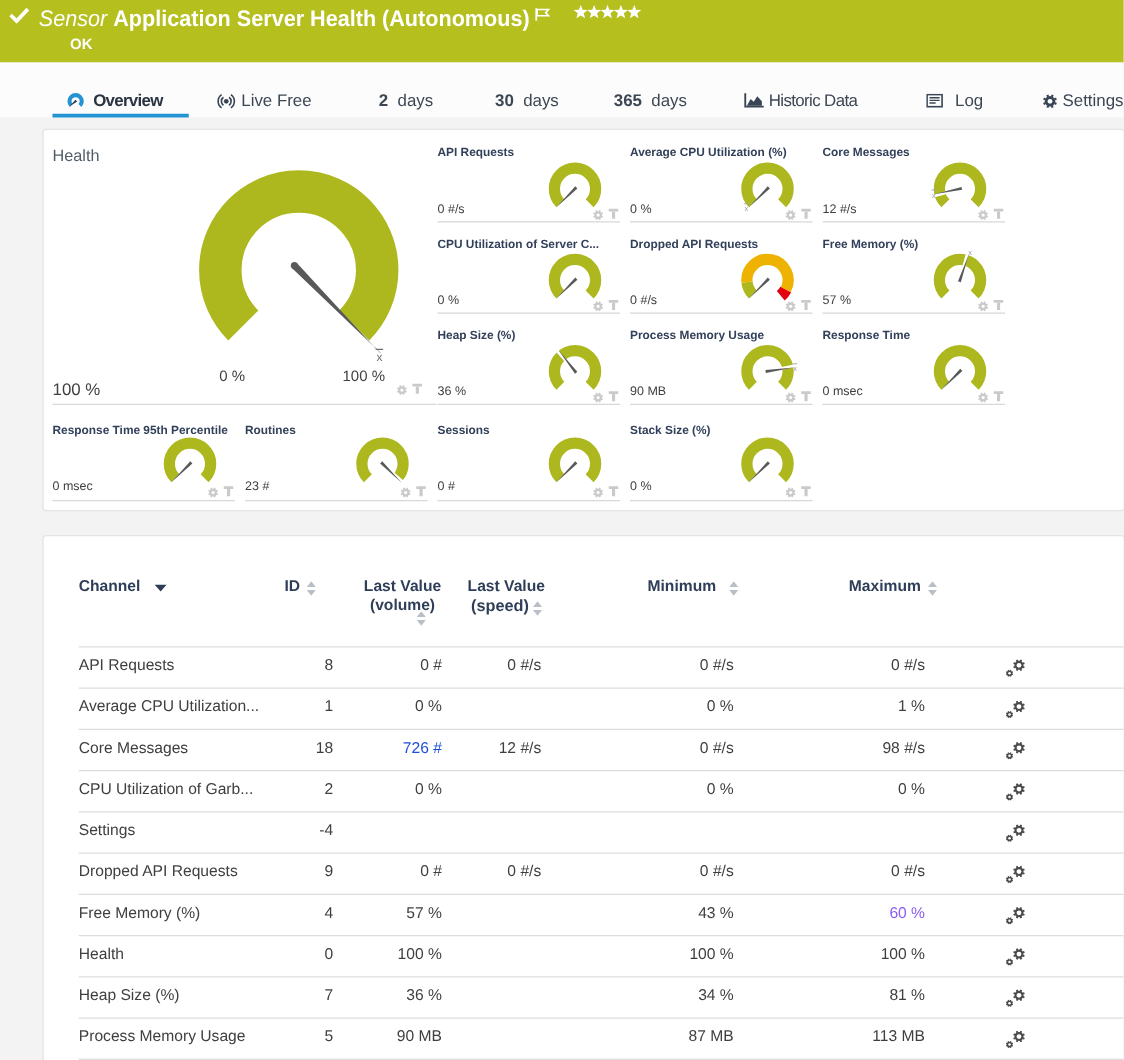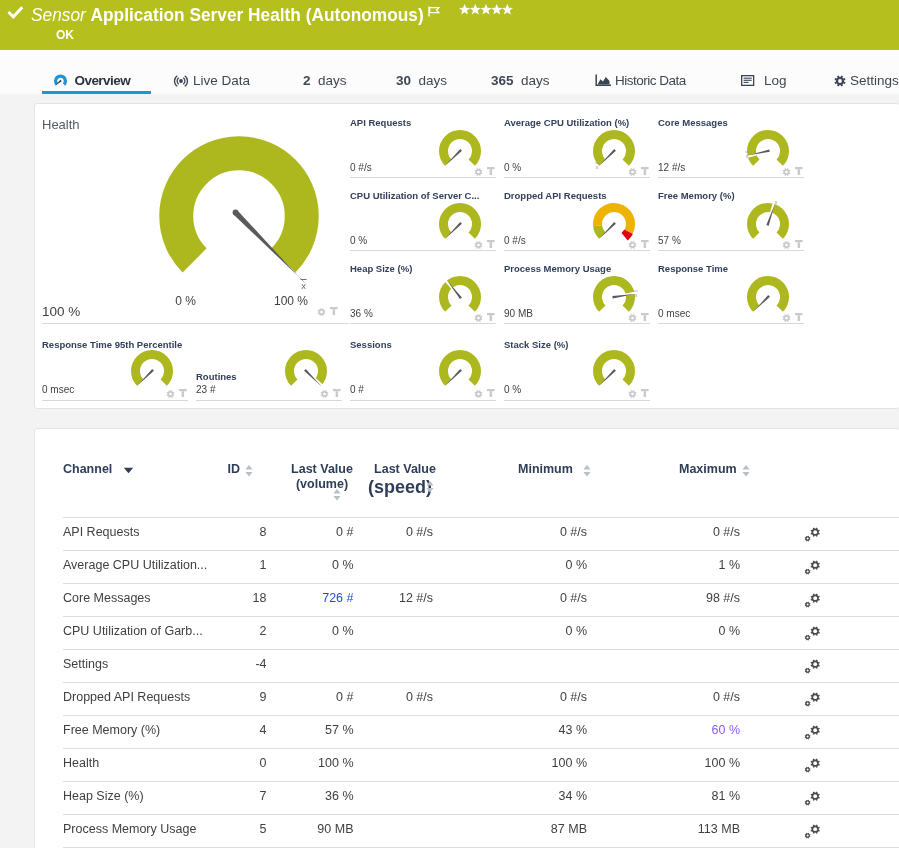--- a/index.html
+++ b/index.html
@@ -34,21 +34,21 @@
   </svg>
 <div class="abs tabtxt" style="left:74.5px;top:72.5px;font-weight:bold;color:#2b3542;letter-spacing:-0.55px">Overview</div>
 <div class="abs" style="left:42px;top:90.5px;width:109px;height:3px;background:#2493d1"></div>
 <svg class="abs" style="left:173px;top:75px" width="16" height="12" viewBox="0 0 16 12">
     <circle cx="8" cy="6" r="1.9" fill="#3a4656"></circle>
     <path d="M10.24 2.81 A3.9 3.9 0 0 1 10.24 9.19" fill="none" stroke="#3a4656" stroke-width="1.3"></path>
     <path d="M5.76 2.81 A3.9 3.9 0 0 0 5.76 9.19" fill="none" stroke="#3a4656" stroke-width="1.3"></path>
     <path d="M11.73 0.68 A6.5 6.5 0 0 1 11.73 11.32" fill="none" stroke="#3a4656" stroke-width="1.3"></path>
     <path d="M4.27 0.68 A6.5 6.5 0 0 0 4.27 11.32" fill="none" stroke="#3a4656" stroke-width="1.3"></path>
   </svg>
-<div class="abs tabtxt" style="left:193px;top:72.5px">Live Data</div>
+<div class="abs tabtxt" style="left:193px;top:72.5px">Live Free</div>
 <div class="abs tabtxt" style="left:303px;top:72.5px"><b>2</b>&nbsp; days</div>
 <div class="abs tabtxt" style="left:396px;top:72.5px"><b>30</b>&nbsp; days</div>
 <div class="abs tabtxt" style="left:491px;top:72.5px"><b>365</b>&nbsp; days</div>
 <svg class="abs" style="left:595px;top:74px" width="17" height="13" viewBox="0 0 17 13">
     <path d="M1.2 0.5 V11.3 H16" fill="none" stroke="#3a4656" stroke-width="1.5"></path>
     <path d="M2.5 10.5 L5.5 5.2 L8 7.4 L10.8 3 L14.5 7 V10.5 Z" fill="#3a4656"></path>
   </svg>
 <div class="abs tabtxt" style="left:615px;top:72.5px;letter-spacing:-0.5px">Historic Data</div>
 <svg class="abs" style="left:741px;top:74.5px" width="14" height="12" viewBox="0 0 14 12">
     <rect x="0.65" y="0.65" width="12" height="9.7" fill="none" stroke="#3a4656" stroke-width="1.3"></rect>
@@ -343,21 +343,21 @@
       <rect x="-3.75" y="-1.93" width="1.3" height="1.3" fill="#cacaca" transform="rotate(292.5 -3.1 -1.28)"></rect>
       <rect x="-1.93" y="-3.75" width="1.3" height="1.3" fill="#cacaca" transform="rotate(337.5 -1.28 -3.1)"></rect>
       <rect x="0.63" y="-3.75" width="1.3" height="1.3" fill="#cacaca" transform="rotate(382.5 1.28 -3.1)"></rect>
       <rect x="2.44" y="-1.93" width="1.3" height="1.3" fill="#cacaca" transform="rotate(427.5 3.1 -1.28)"></rect>
       <circle cx="0" cy="0" r="1.3" fill="#ffffff"></circle>
     </g>
     <rect x="13" y="1" width="7.6" height="2.2" fill="#cacaca"></rect>
     <rect x="15.6" y="3.2" width="2.5" height="5.8" fill="#cacaca"></rect>
   </svg>
 <div class="uline" style="left:42px;top:399.5px;width:146px"></div>
-<div class="ttl" style="left:196px;top:338.5px;margin-top:32px;">Routines</div>
+<div class="ttl" style="left:196px;top:338.5px;">Routines</div>
 <div class="val" style="left:196px;top:384.0px">23 #</div>
 <svg style="position:absolute;left:282px;top:347px" width="48" height="48" viewBox="-24 -24 48 48">
     <path d="M-11.67 11.67 A16.5 16.5 0 1 1 11.67 11.67" fill="none" stroke="#acb81e" stroke-width="9"></path>
     <line x1="8.1" y1="7.14" x2="16.95" y2="14.95" stroke="#ffffff" stroke-width="2.2"></line>
     <polygon points="-1.91,-0.21 -0.21,-1.91 15.06,15.06" fill="#595959"></polygon>
   </svg>
 <svg style="position:absolute;left:320px;top:388.0px" width="22" height="12" viewBox="0 0 22 12">
     <g transform="translate(4.5,6)">
       <circle cx="0" cy="0" r="3.1" fill="#cacaca"></circle>
       <rect x="2.44" y="0.63" width="1.3" height="1.3" fill="#cacaca" transform="rotate(112.5 3.1 1.28)"></rect>
@@ -432,21 +432,21 @@
     <polygon points="4,0 7.6,4.6 0.4,4.6" fill="#b9bfc7"></polygon>
     <polygon points="0.4,7 7.6,7 4,11.6" fill="#b9bfc7"></polygon>
   </svg>
 <div style="position:absolute;font-size:12.5px;font-weight:bold;color:#2f3e58;white-space:nowrap;left:290px;top:462px;width:64px;text-align:center">Last Value</div>
 <div style="position:absolute;font-size:12.5px;font-weight:bold;color:#2f3e58;white-space:nowrap;left:290px;top:477px;width:64px;text-align:center">(volume)</div>
 <svg style="position:absolute;left:333px;top:489px" width="8" height="12" viewBox="0 0 8 12">
     <polygon points="4,0 7.6,4.6 0.4,4.6" fill="#b9bfc7"></polygon>
     <polygon points="0.4,7 7.6,7 4,11.6" fill="#b9bfc7"></polygon>
   </svg>
 <div style="position:absolute;font-size:12.5px;font-weight:bold;color:#2f3e58;white-space:nowrap;left:373px;top:462px;width:64px;text-align:center">Last Value</div>
-<div style="position:absolute;font-size:18px;font-weight:bold;color:#2f3e58;white-space:nowrap;left:368px;top:477px;width:64px;text-align:center">(speed)</div>
+<div style="position:absolute;font-size:13px;font-weight:bold;color:#2f3e58;white-space:nowrap;left:368px;top:477px;width:64px;text-align:center">(speed)</div>
 <svg style="position:absolute;left:426px;top:481px" width="8" height="12" viewBox="0 0 8 12">
     <polygon points="4,0 7.6,4.6 0.4,4.6" fill="#b9bfc7"></polygon>
     <polygon points="0.4,7 7.6,7 4,11.6" fill="#b9bfc7"></polygon>
   </svg>
 <div style="position:absolute;font-size:12.5px;font-weight:bold;color:#2f3e58;white-space:nowrap;left:518px;top:462px">Minimum</div>
 <svg style="position:absolute;left:583px;top:465px" width="8" height="12" viewBox="0 0 8 12">
     <polygon points="4,0 7.6,4.6 0.4,4.6" fill="#b9bfc7"></polygon>
     <polygon points="0.4,7 7.6,7 4,11.6" fill="#b9bfc7"></polygon>
   </svg>
 <div style="position:absolute;font-size:12.5px;font-weight:bold;color:#2f3e58;white-space:nowrap;left:679px;top:462px">Maximum</div>

